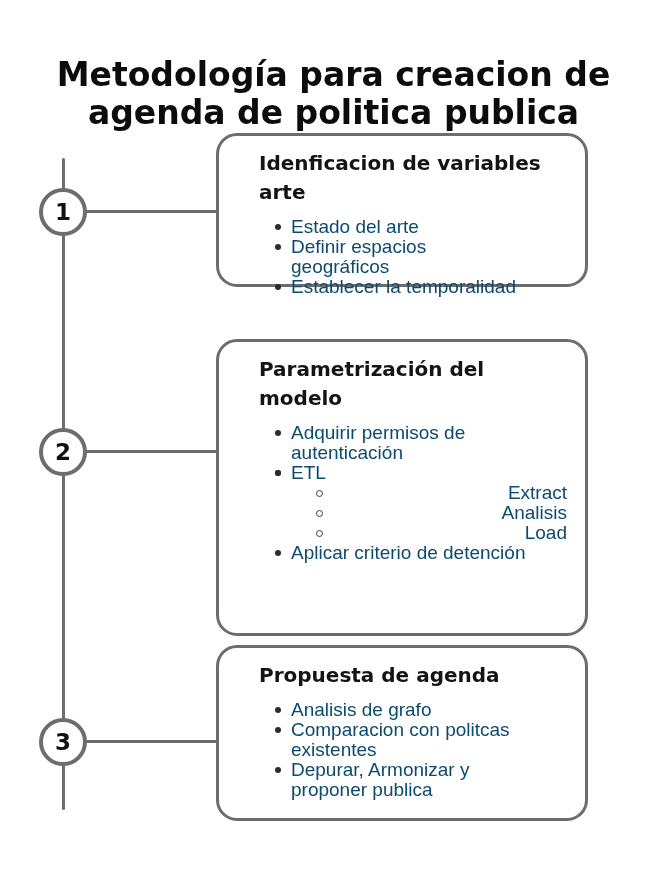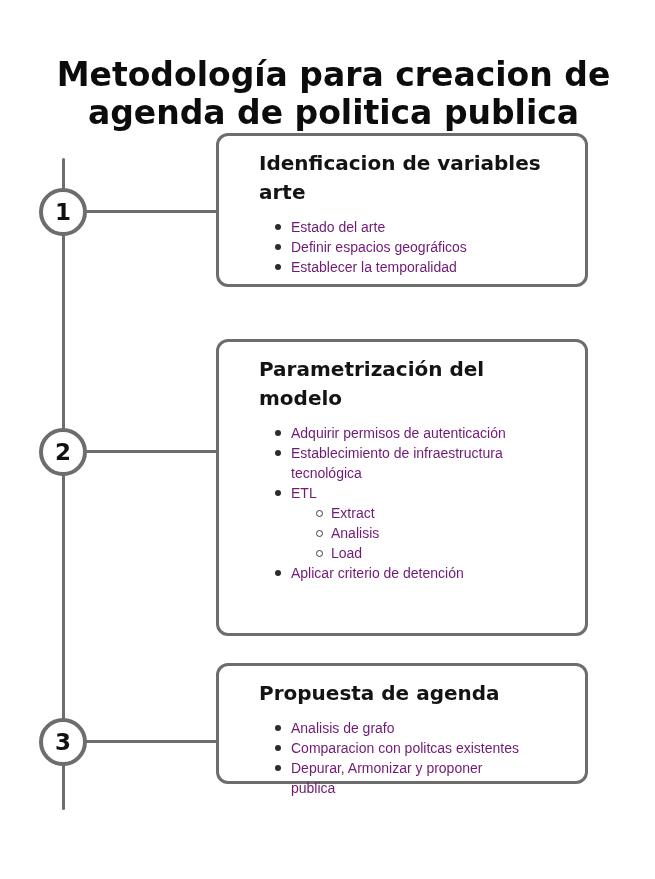--- a/index.html
+++ b/index.html
@@ -69,26 +69,26 @@
   .step-circle.s3 { top: 718px; }
 
   
   .step-box {
     position: absolute;
     left: 216px;
     width: 372px;
     box-sizing: border-box;
     background: #ffffff;
     border: 3px solid #6d6d6d;
-    border-radius: 12px;
+    border-radius: 21px;
     padding: 13px 18px 10px 40px;
   }
   .step-box.b1 { top: 133px; height: 154px; }
   .step-box.b2 { top: 308px; height: 297px; margin-top: 31px; }
-  .step-box.b3 { top: 663px; height: 121px; }
+  .step-box.b3 { top: 645px; height: 176px; }
 
   .box-heading {
     font-family: "DejaVu Sans", sans-serif;
     font-weight: 700;
     font-size: 20px;
     line-height: 29px;
     color: #141414;
     margin: 0 0 10px 0;
   }
 
@@ -107,34 +107,35 @@
     left: 0;
     top: 7px;
     width: 6px;
     height: 6px;
     border-radius: 50%;
     background: #2c2c2c;
   }
   .bullet-text {
     display: inline-block;
     max-width: 236px;
-    font-size: 14px;
+    font-size: 19px;
     line-height: 20px;
-    color: #701a75;
+    color: #0c4a6e;
     vertical-align: top;
   }
 
   .subbullets {
     list-style: none;
     margin: 0;
     padding: 0 0 0 25px;
   }
   .subbullets > li {
     position: relative;
     padding-left: 15px;
+    text-align: right;
   }
   .sub-bullet-circle {
     position: absolute;
     left: 0;
     top: 7px;
     width: 5px;
     height: 5px;
     border: 1.5px solid #3e3e3e;
     border-radius: 50%;
     background: transparent;
@@ -182,21 +183,20 @@
 
   <div class="step-box b2">
     <h2 class="box-heading"><span>Parametrización del</span><br><span>modelo</span></h2>
     <ul class="bullets">
       <li>
         <span class="bullet-dot"></span>
         <span class="bullet-text">Adquirir permisos de autenticación</span>
       </li>
       <li>
         <span class="bullet-dot"></span>
-        <span class="bullet-text">Establecimiento de infraestructura tecnológica</span>
       </li>
       <li>
         <span class="bullet-dot"></span>
         <span class="bullet-text">ETL</span>
         <ul class="subbullets">
           <li>
             <span class="sub-bullet-circle"></span>
             <span class="bullet-text">Extract</span>
           </li>
           <li>

